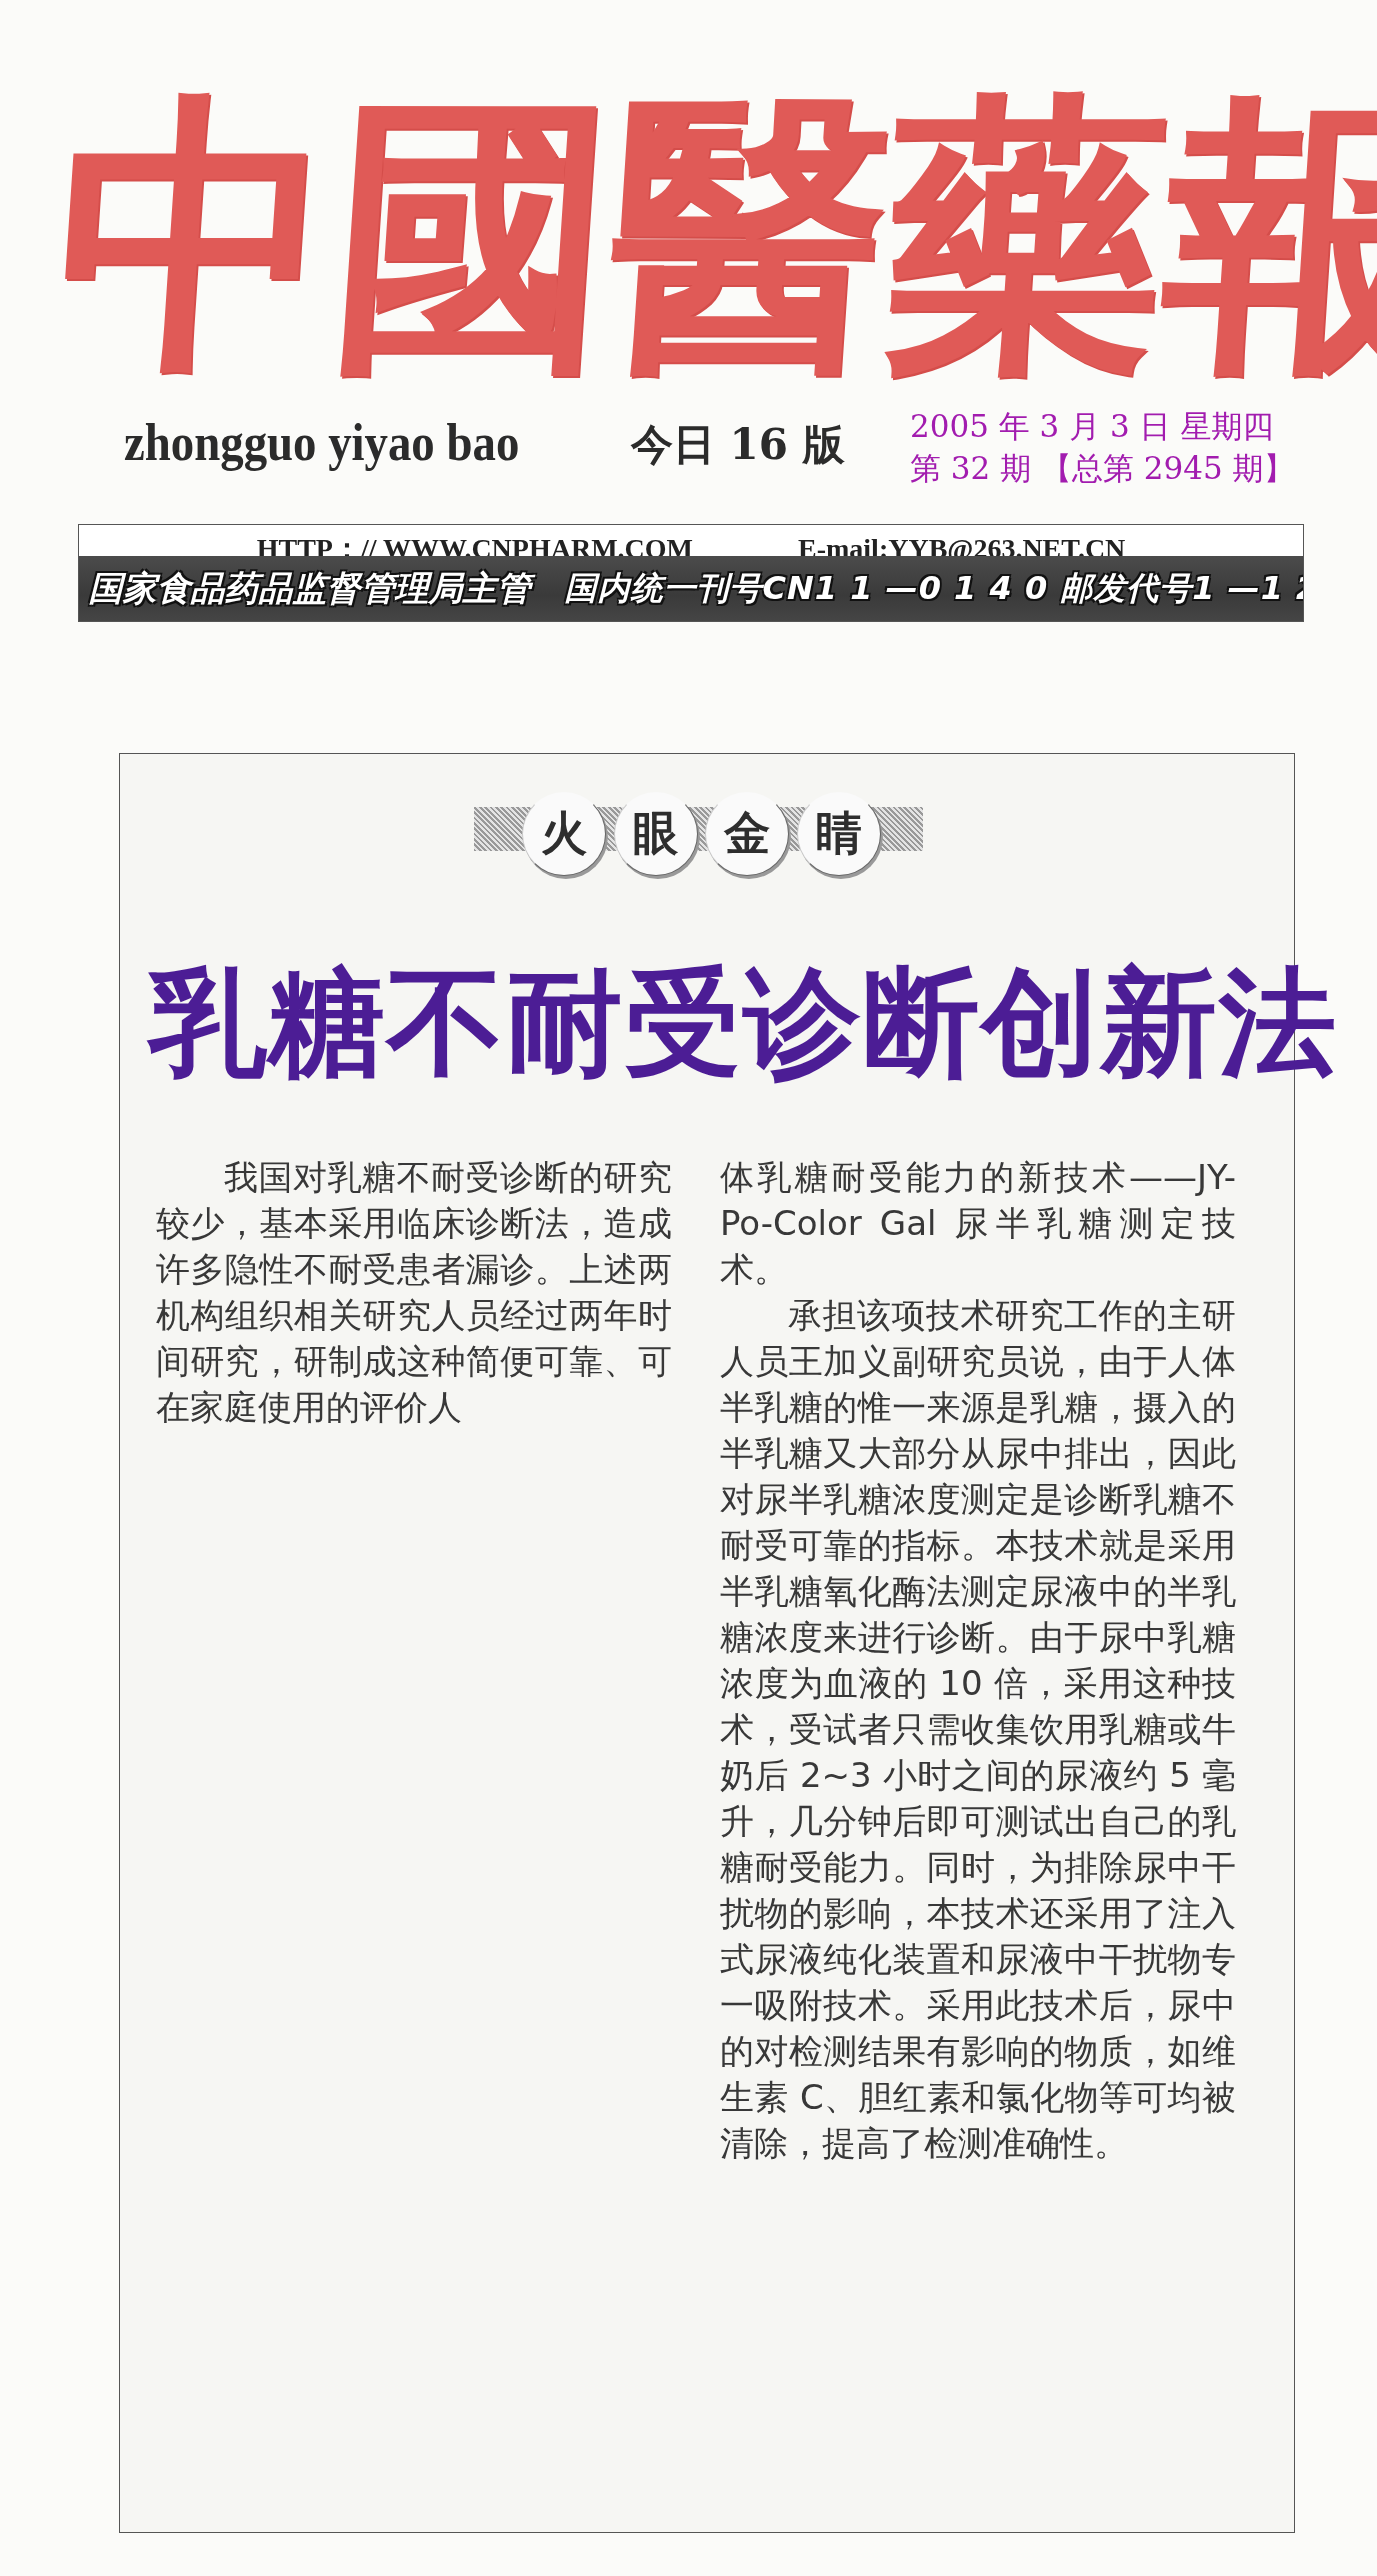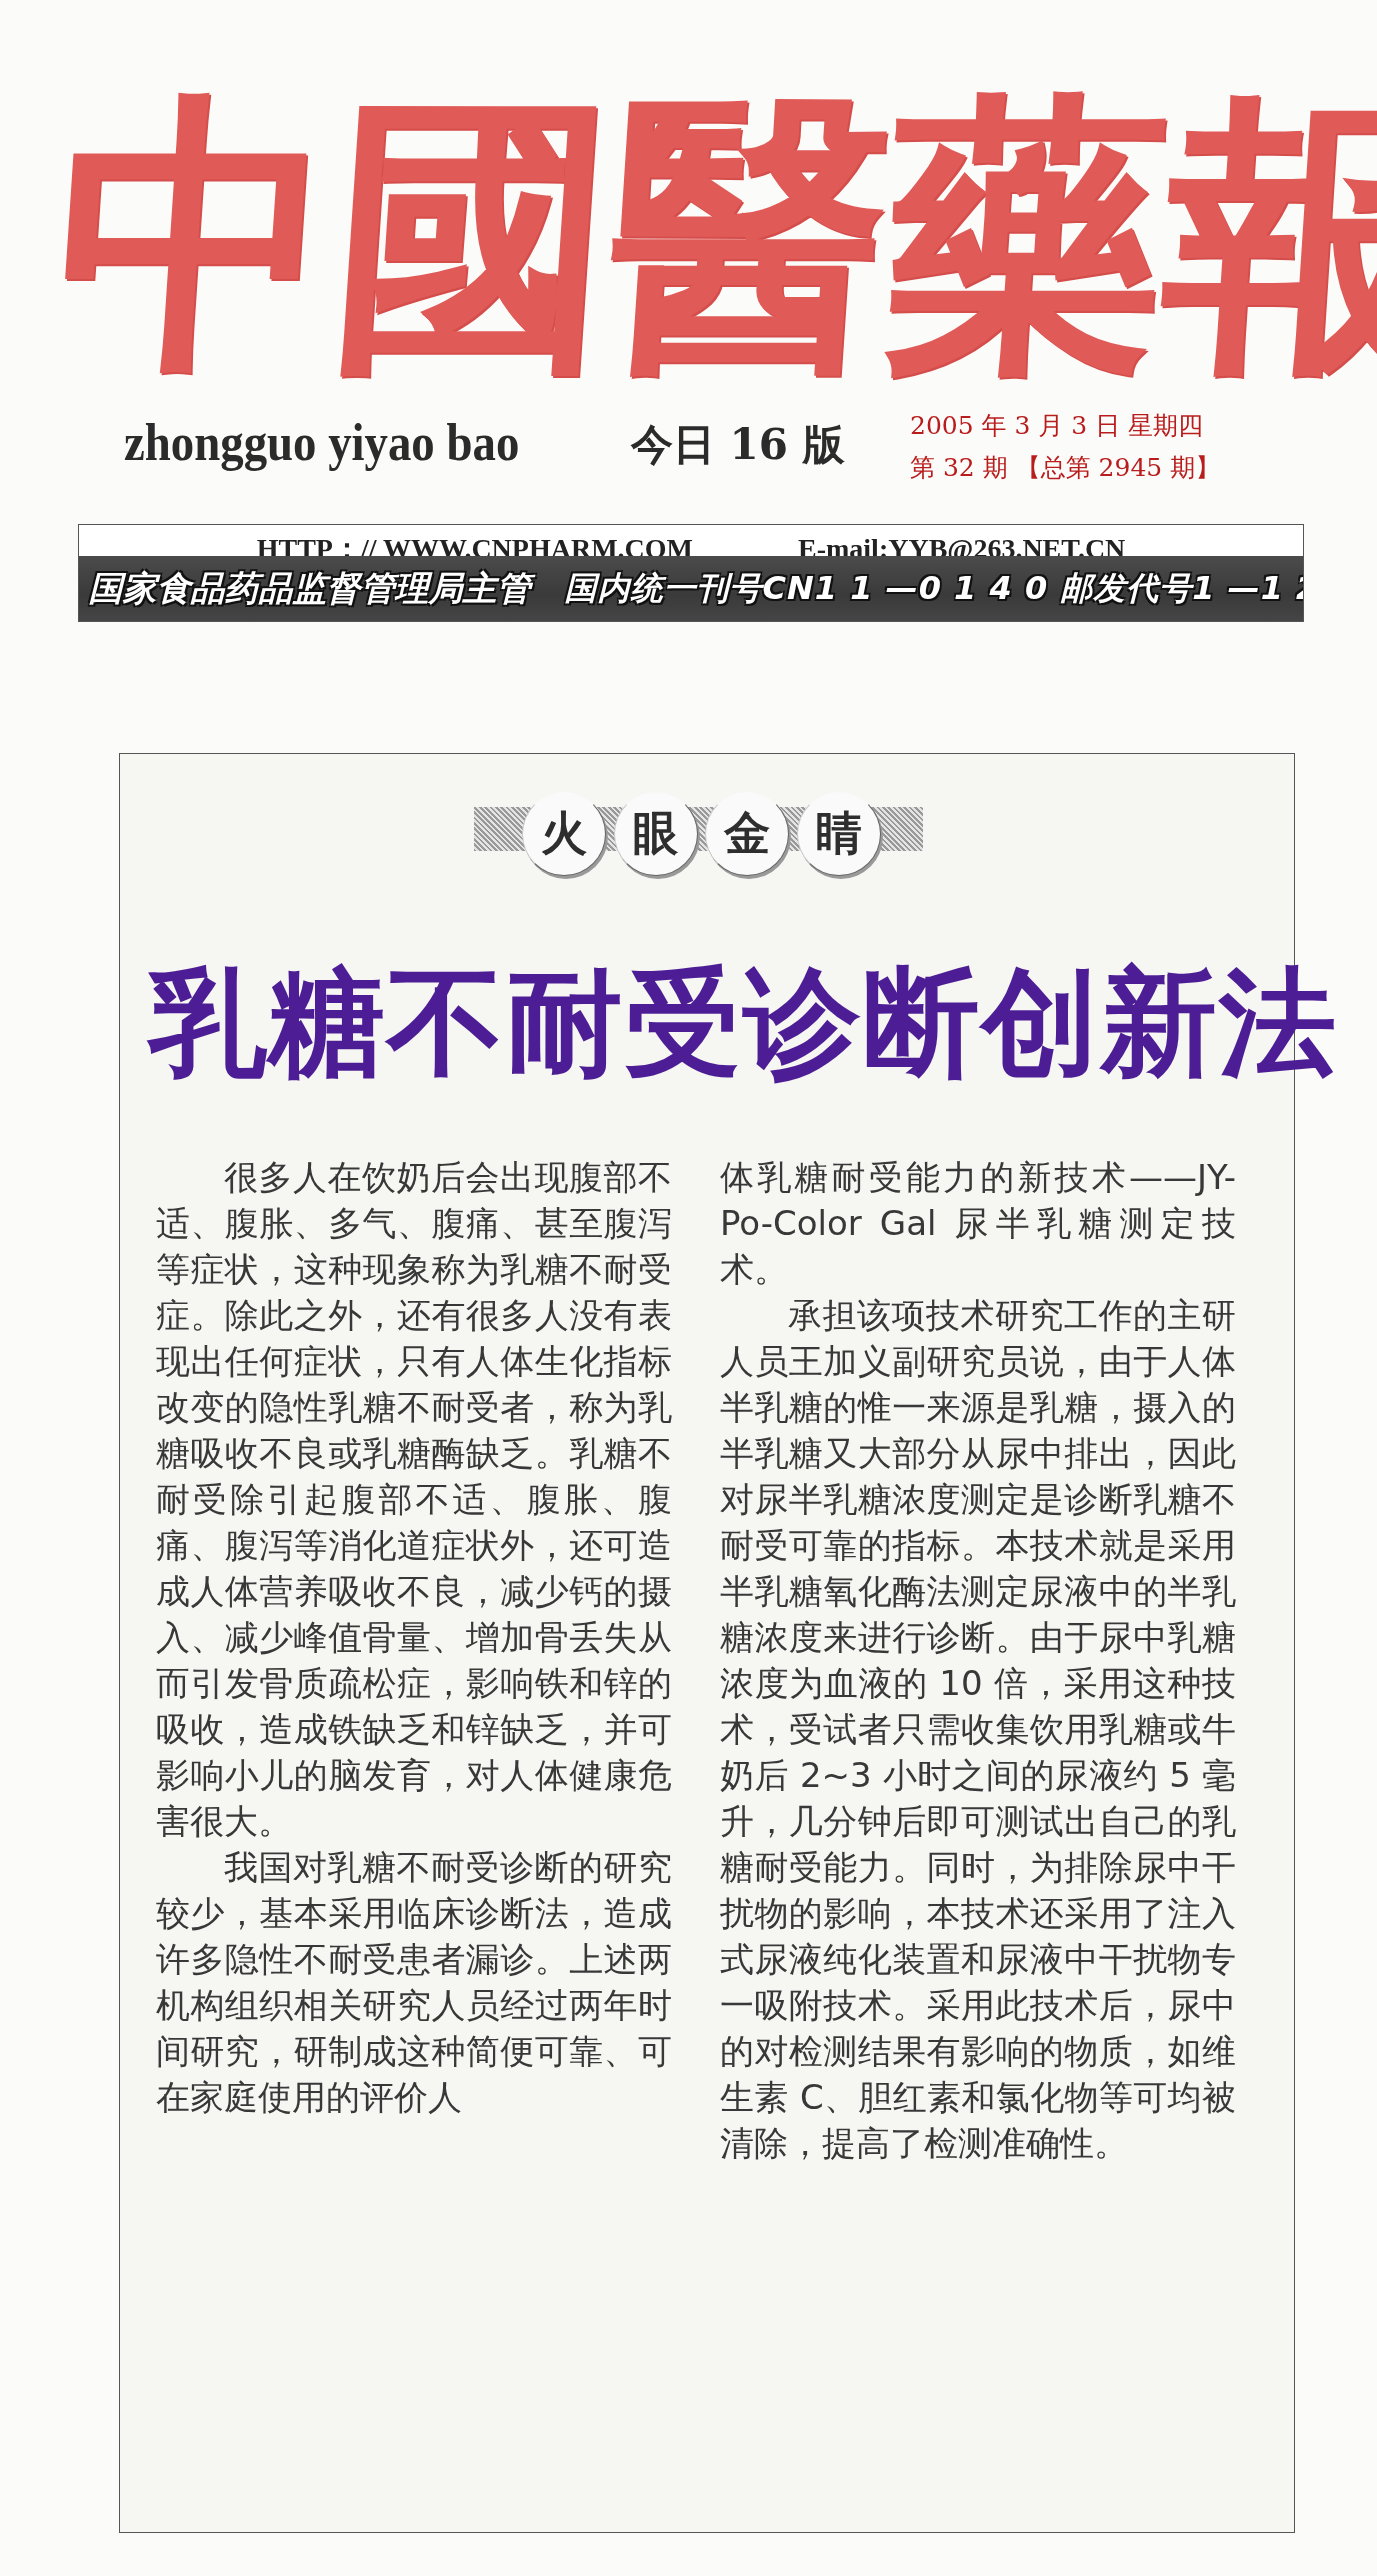--- a/index.html
+++ b/index.html
@@ -33,21 +33,21 @@
     font-size: 52px; color: #2b2b2b; transform: scaleX(0.9); transform-origin: left;
     white-space: nowrap;
   }
   .today {
     position: absolute; left: 507px; top: 3.8px;
     font-family: "DejaVu Serif", serif; font-weight: bold; font-size: 42px; color: #2b2b2b;
     white-space: nowrap;
   }
   .issue {
     position: absolute; left: 786px; top: -7.6px;
-    font-family: "DejaVu Serif", serif; font-size: 25px; line-height: 42px; color: #b91c1c;
+    font-family: "DejaVu Serif", serif; font-size: 31px; line-height: 42px; color: #a21caf;
     white-space: nowrap;
   }
   .infobox {
     position: absolute; left: 78px; top: 524px; width: 1226px; height: 98px;
     border: 1.9px solid #555; box-sizing: border-box; background: #fff;
   }
   .infobox .top {
     height: 48px; display: flex; align-items: center; justify-content: center; gap: 105px;
     font-family: "Liberation Serif", serif; font-weight: bold; font-size: 28px; color: #222;
   }
@@ -137,21 +137,20 @@
       <div class="bubble">火</div>
       <div class="bubble">眼</div>
       <div class="bubble">金</div>
       <div class="bubble">睛</div>
     </div>
   </div>
 
   <div class="headline">乳糖不耐受诊断创新法</div>
 
   <div class="col left">
-    <p>很多人在饮奶后会出现腹部不适、腹胀、多气、腹痛、甚至腹泻等症状，这种现象称为乳糖不耐受症。除此之外，还有很多人没有表现出任何症状，只有人体生化指标改变的隐性乳糖不耐受者，称为乳糖吸收不良或乳糖酶缺乏。乳糖不耐受除引起腹部不适、腹胀、腹痛、腹泻等消化道症状外，还可造成人体营养吸收不良，减少钙的摄入、减少峰值骨量、增加骨丢失从而引发骨质疏松症，影响铁和锌的吸收，造成铁缺乏和锌缺乏，并可影响小儿的脑发育，对人体健康危害很大。</p>
     <p>我国对乳糖不耐受诊断的研究较少，基本采用临床诊断法，造成许多隐性不耐受患者漏诊。上述两机构组织相关研究人员经过两年时间研究，研制成这种简便可靠、可在家庭使用的评价人</p>
   </div>
 
   <div class="col right">
     <p class="noindent">体乳糖耐受能力的新技术——JY-Po-Color Gal 尿半乳糖测定技术。</p>
     <p>承担该项技术研究工作的主研人员王加义副研究员说，由于人体半乳糖的惟一来源是乳糖，摄入的半乳糖又大部分从尿中排出，因此对尿半乳糖浓度测定是诊断乳糖不耐受可靠的指标。本技术就是采用半乳糖氧化酶法测定尿液中的半乳糖浓度来进行诊断。由于尿中乳糖浓度为血液的 10 倍，采用这种技术，受试者只需收集饮用乳糖或牛奶后 2~3 小时之间的尿液约 5 毫升，几分钟后即可测试出自己的乳糖耐受能力。同时，为排除尿中干扰物的影响，本技术还采用了注入式尿液纯化装置和尿液中干扰物专一吸附技术。采用此技术后，尿中的对检测结果有影响的物质，如维生素 C、胆红素和氯化物等可均被清除，提高了检测准确性。</p>
   </div>
 </div>
 
 

